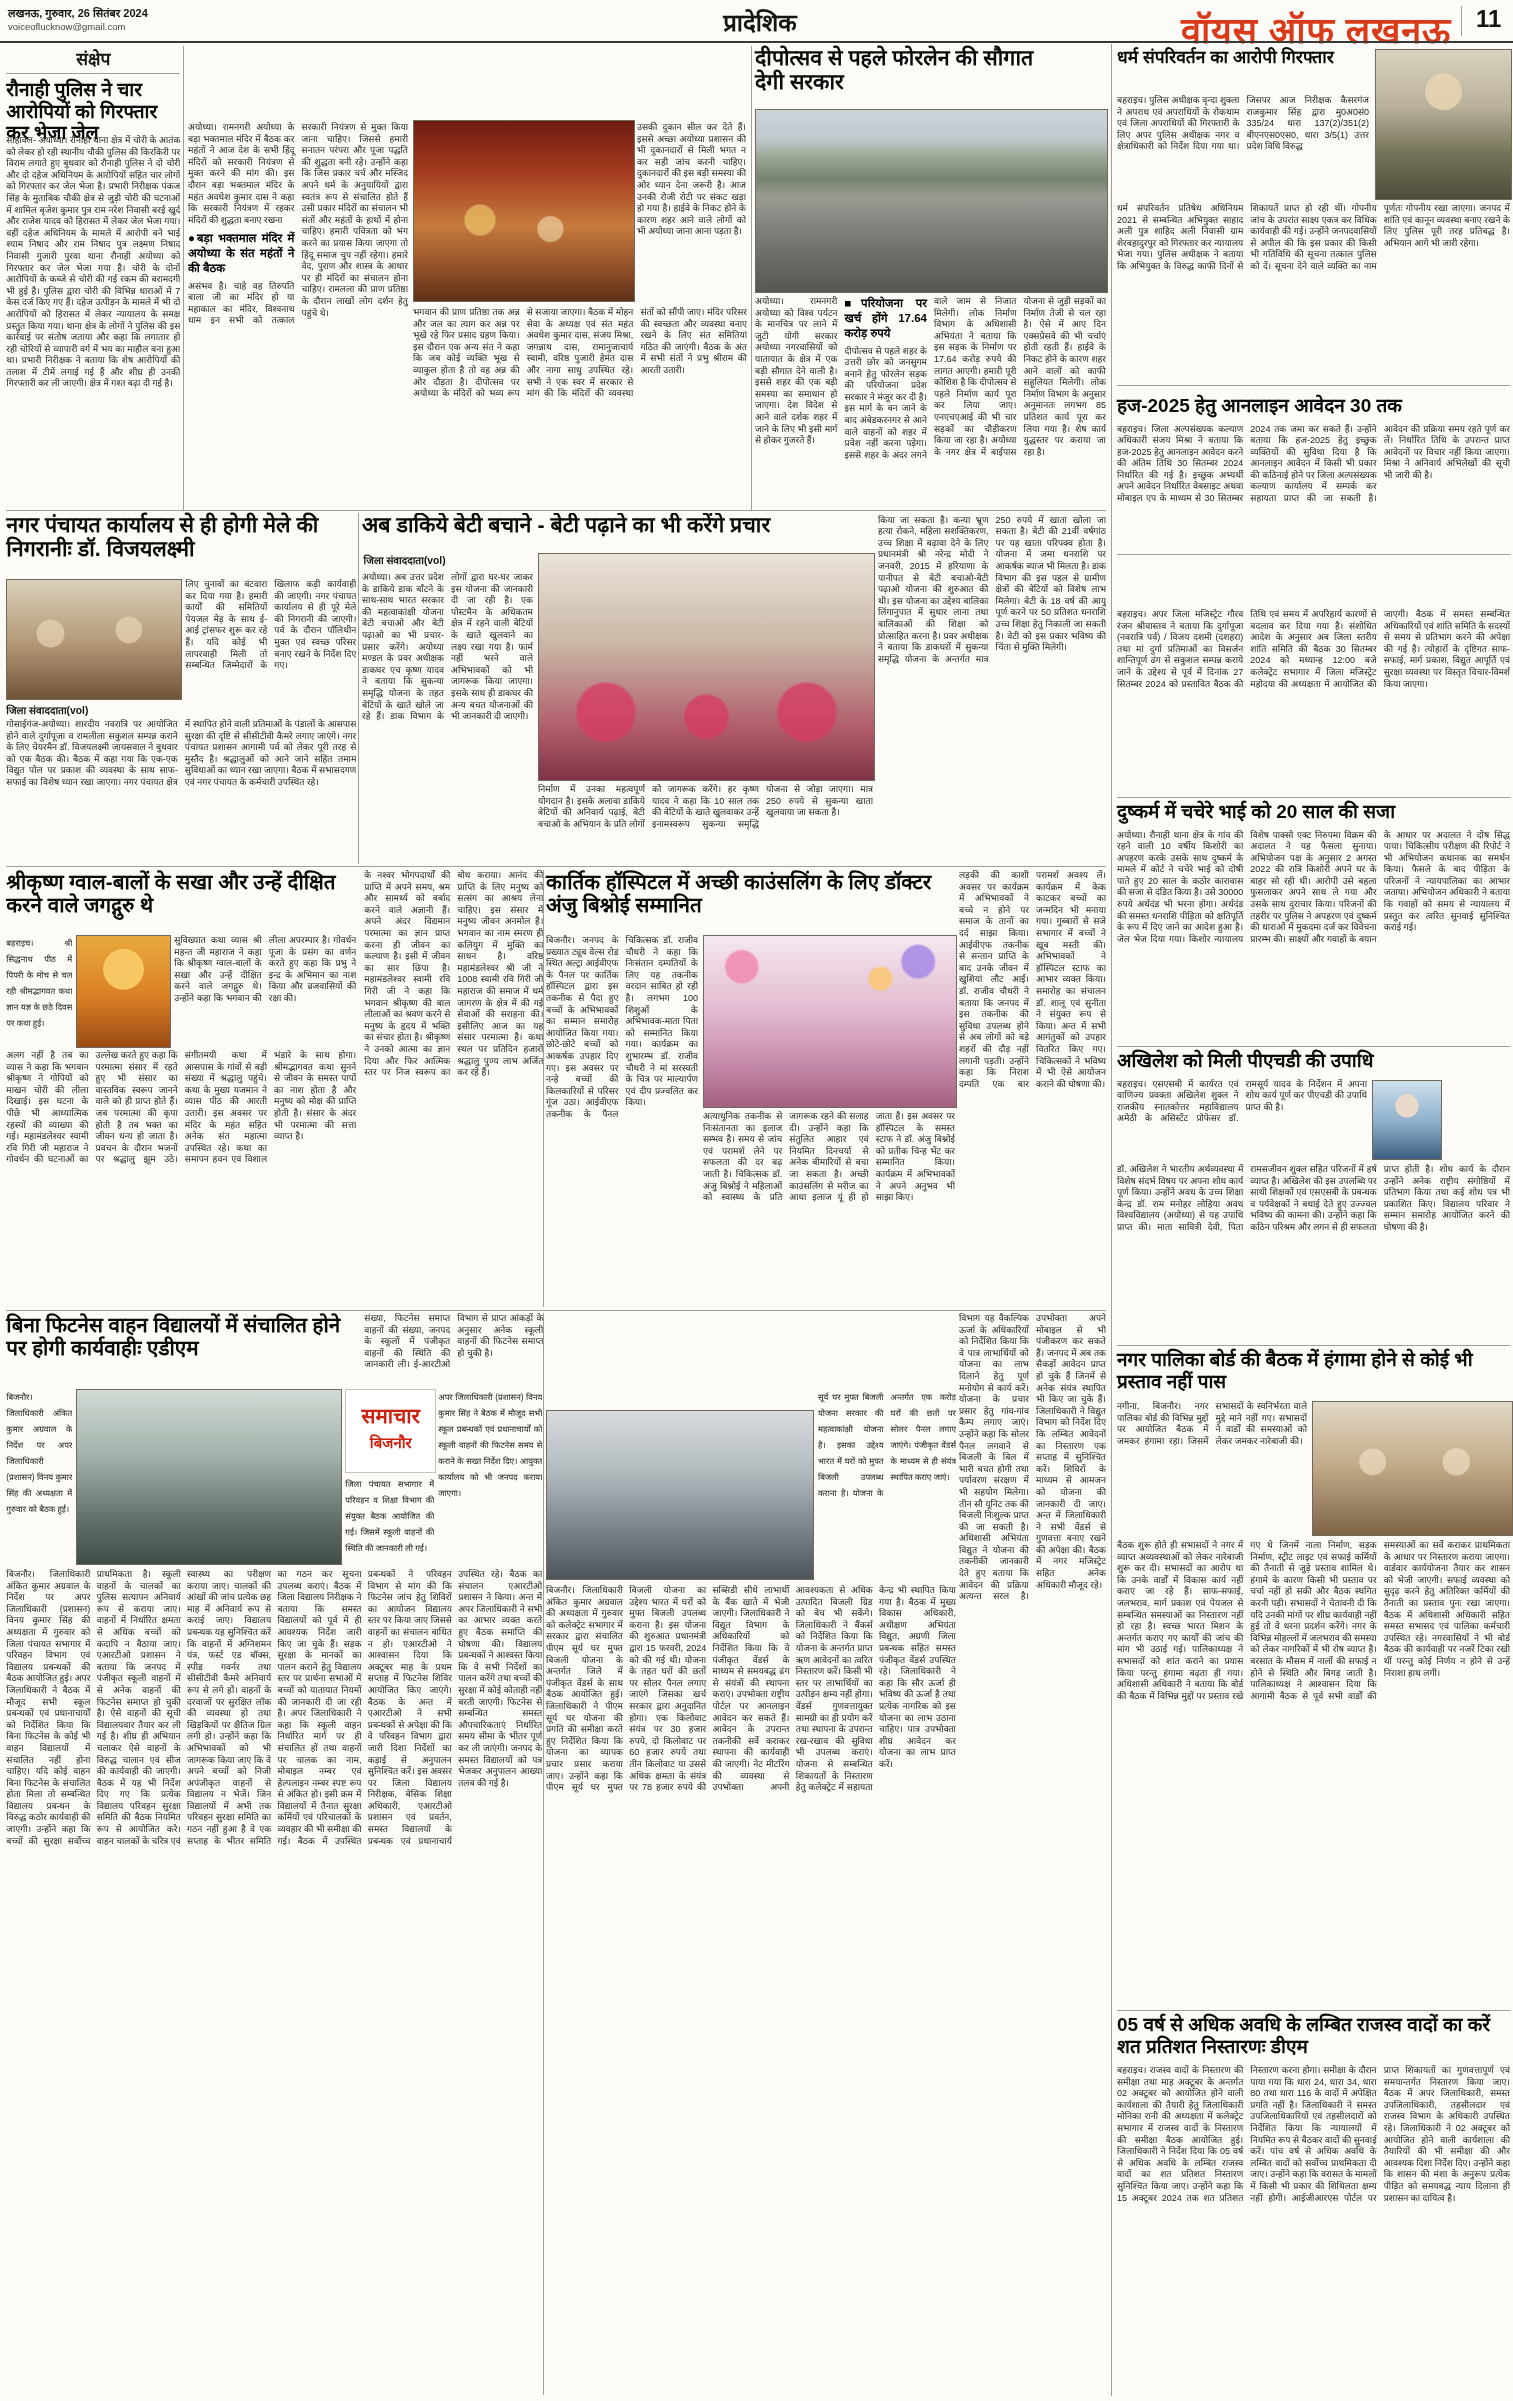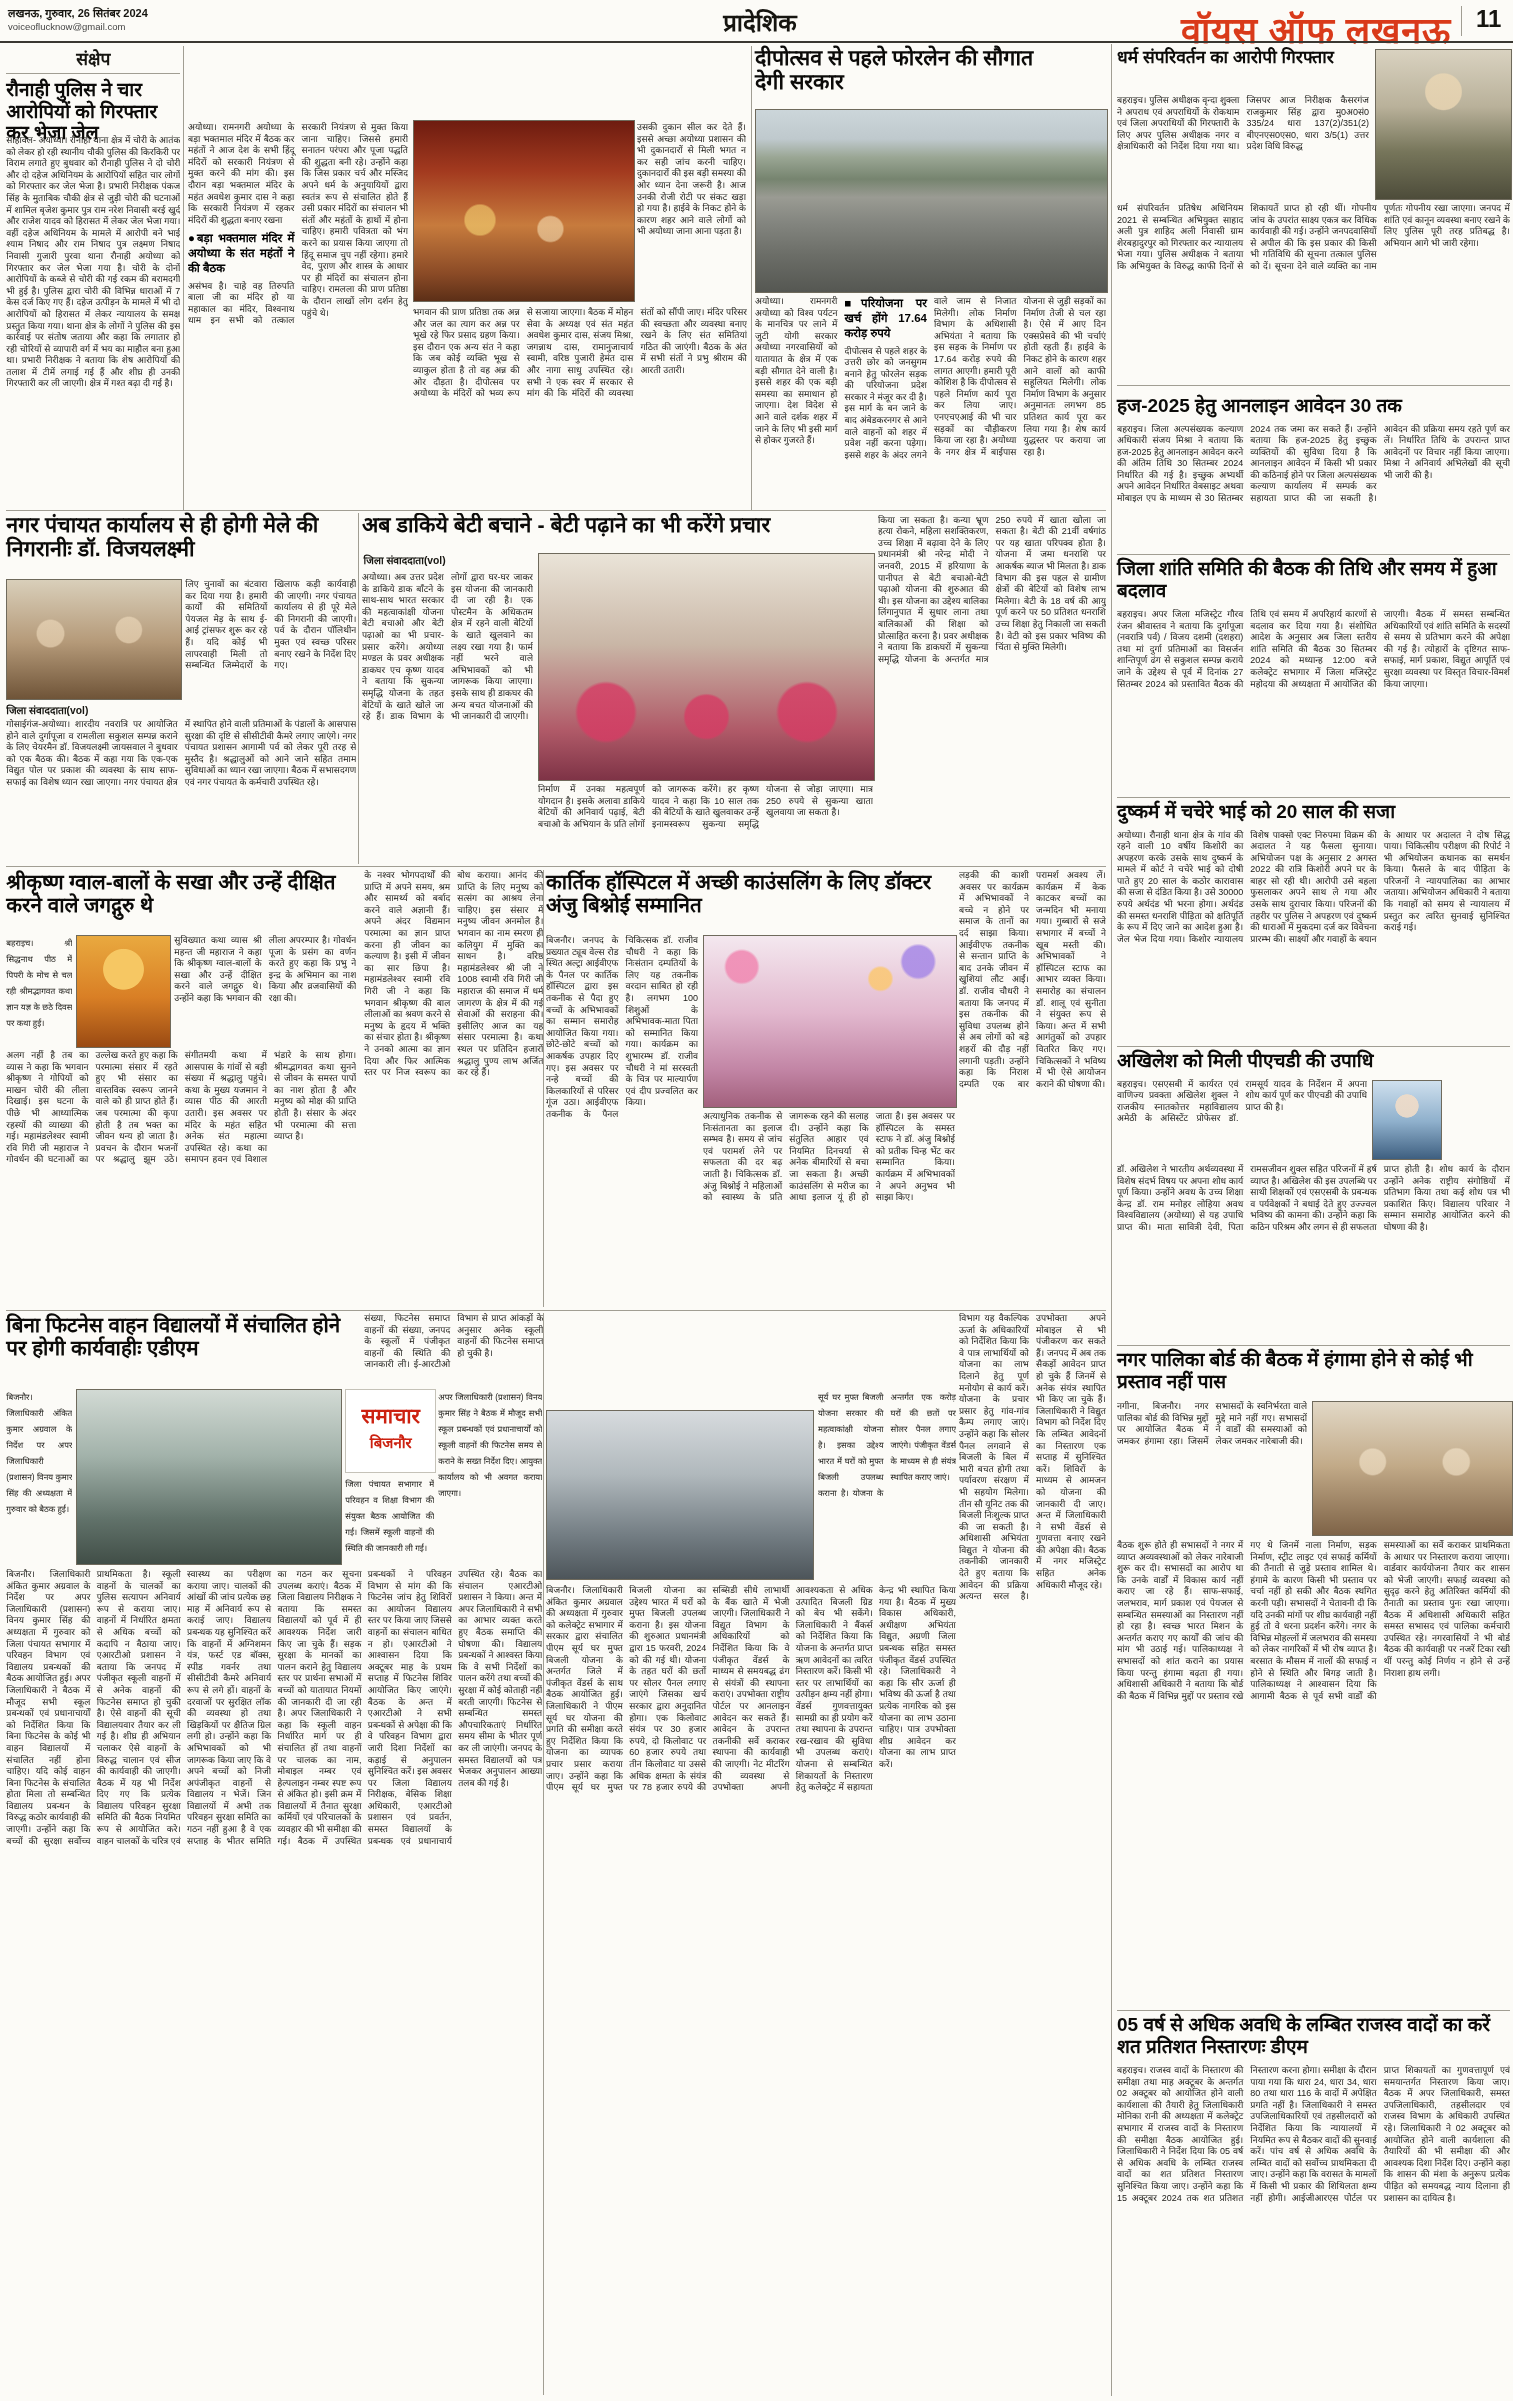--- a/index.html
+++ b/index.html
@@ -132,21 +132,20 @@
     <div class="abs body-text cols2" style="left:0;top:49px;width:252px;height:103px;">बहराइच। पुलिस अधीक्षक वृन्दा शुक्ला ने अपराध एवं अपराधियों के रोकथाम एवं जिला अपराधियों की गिरफ्तारी के लिए अपर पुलिस अधीक्षक नगर व क्षेत्राधिकारी को निर्देश दिया गया था। जिसपर आज निरीक्षक कैसरगंज राजकुमार सिंह द्वारा मु0अ0सं0 335/24 धारा 137(2)/351(2) बीएनएस0एस0, धारा 3/5(1) उत्तर प्रदेश विधि विरुद्ध</div>
     <div class="abs body-text cols3" style="left:0;top:157px;width:393px;height:177px;">धर्म संपरिवर्तन प्रतिषेध अधिनियम 2021 से सम्बन्धित अभियुक्त साहाद अली पुत्र शाहिद अली निवासी ग्राम शेरबहादुरपुर को गिरफ्तार कर न्यायालय भेजा गया। पुलिस अधीक्षक ने बताया कि अभियुक्त के विरुद्ध काफी दिनों से शिकायतें प्राप्त हो रही थीं। गोपनीय जांच के उपरांत साक्ष्य एकत्र कर विधिक कार्यवाही की गई। उन्होंने जनपदवासियों से अपील की कि इस प्रकार की किसी भी गतिविधि की सूचना तत्काल पुलिस को दें। सूचना देने वाले व्यक्ति का नाम पूर्णतः गोपनीय रखा जाएगा। जनपद में शांति एवं कानून व्यवस्था बनाए रखने के लिए पुलिस पूरी तरह प्रतिबद्ध है। अभियान आगे भी जारी रहेगा।</div>
   </div>
 
   <div class="abs" style="left:1117px;top:395px;width:393px;height:162px;">
     <div class="abs headline" style="left:0;top:0;width:393px;font-size:19px;">हज-2025 हेतु आनलाइन आवेदन 30 तक</div>
     <div class="abs body-text cols3" style="left:0;top:28.5px;width:393px;height:131px;">बहराइच। जिला अल्पसंख्यक कल्याण अधिकारी संजय मिश्रा ने बताया कि हज-2025 हेतु आनलाइन आवेदन करने की अंतिम तिथि 30 सितम्बर 2024 निर्धारित की गई है। इच्छुक अभ्यर्थी अपने आवेदन निर्धारित वेबसाइट अथवा मोबाइल एप के माध्यम से 30 सितम्बर 2024 तक जमा कर सकते हैं। उन्होंने बताया कि हज-2025 हेतु इच्छुक व्यक्तियों की सुविधा दिया है कि आनलाइन आवेदन में किसी भी प्रकार की कठिनाई होने पर जिला अल्पसंख्यक कल्याण कार्यालय में सम्पर्क कर सहायता प्राप्त की जा सकती है। आवेदन की प्रक्रिया समय रहते पूर्ण कर लें। निर्धारित तिथि के उपरान्त प्राप्त आवेदनों पर विचार नहीं किया जाएगा। मिश्रा ने अनिवार्य अभिलेखों की सूची भी जारी की है।</div>
   </div>
 
   <div class="abs" style="left:1117px;top:558px;width:393px;height:236px;">
-    <div class="abs headline" style="left:0;top:0;width:393px;font-size:19px;">जिला शांति समिति की बैठक की तिथि और समय में हुआ बदलाव</div>
     <div class="abs body-text cols3" style="left:0;top:51px;width:393px;height:182px;">बहराइच। अपर जिला मजिस्ट्रेट गौरव रंजन श्रीवास्तव ने बताया कि दुर्गापूजा (नवरात्रि पर्व) / विजय दशमी (दशहरा) तथा मां दुर्गा प्रतिमाओं का विसर्जन शान्तिपूर्ण ढंग से सकुशल सम्पन्न कराये जाने के उद्देश्य से पूर्व में दिनांक 27 सितम्बर 2024 को प्रस्तावित बैठक की तिथि एवं समय में अपरिहार्य कारणों से बदलाव कर दिया गया है। संशोधित आदेश के अनुसार अब जिला स्तरीय शांति समिति की बैठक 30 सितम्बर 2024 को मध्यान्ह 12:00 बजे कलेक्ट्रेट सभागार में जिला मजिस्ट्रेट महोदया की अध्यक्षता में आयोजित की जाएगी। बैठक में समस्त सम्बन्धित अधिकारियों एवं शांति समिति के सदस्यों से समय से प्रतिभाग करने की अपेक्षा की गई है। त्योहारों के दृष्टिगत साफ-सफाई, मार्ग प्रकाश, विद्युत आपूर्ति एवं सुरक्षा व्यवस्था पर विस्तृत विचार-विमर्श किया जाएगा।</div>
   </div>
 
   <div class="abs" style="left:1117px;top:801px;width:393px;height:242px;">
     <div class="abs headline" style="left:0;top:0;width:393px;font-size:19px;">दुष्कर्म में चचेरे भाई को 20 साल की सजा</div>
     <div class="abs body-text cols3" style="left:0;top:28.5px;width:393px;height:210px;">अयोध्या। रौनाही थाना क्षेत्र के गांव की रहने वाली 10 वर्षीय किशोरी का अपहरण करके उसके साथ दुष्कर्म के मामले में कोर्ट ने चचेरे भाई को दोषी पाते हुए 20 साल के कठोर कारावास की सजा से दंडित किया है। उसे 30000 रुपये अर्थदंड भी भरना होगा। अर्थदंड की समस्त धनराशि पीड़िता को क्षतिपूर्ति के रूप में दिए जाने का आदेश हुआ है। जेल भेज दिया गया। किशोर न्यायालय विशेष पाक्सो एक्ट निरुपमा विक्रम की अदालत ने यह फैसला सुनाया। अभियोजन पक्ष के अनुसार 2 अगस्त 2022 की रात्रि किशोरी अपने घर के बाहर सो रही थी। आरोपी उसे बहला फुसलाकर अपने साथ ले गया और उसके साथ दुराचार किया। परिजनों की तहरीर पर पुलिस ने अपहरण एवं दुष्कर्म की धाराओं में मुकदमा दर्ज कर विवेचना प्रारम्भ की। साक्ष्यों और गवाहों के बयान के आधार पर अदालत ने दोष सिद्ध पाया। चिकित्सीय परीक्षण की रिपोर्ट ने भी अभियोजन कथानक का समर्थन किया। फैसले के बाद पीड़िता के परिजनों ने न्यायपालिका का आभार जताया। अभियोजन अधिकारी ने बताया कि गवाहों को समय से न्यायालय में प्रस्तुत कर त्वरित सुनवाई सुनिश्चित कराई गई।</div>
   </div>
 
   <div class="abs" style="left:1117px;top:1050px;width:393px;height:291px;">
     <div class="abs headline" style="left:0;top:0;width:393px;font-size:19px;">अखिलेश को मिली पीएचडी की उपाधि</div>
@@ -204,21 +203,21 @@
   <div class="abs" style="left:6.3px;top:1313px;width:536px;height:1082px;">
     <div class="abs headline" style="left:0;top:0;width:350px;font-size:20.6px;">बिना फिटनेस वाहन विद्यालयों में संचालित होने पर होगी कार्यवाहीः एडीएम</div>
     <div class="abs body-text cols2" style="left:358px;top:0;width:179px;height:71px;">संख्या, फिटनेस समाप्त वाहनों की संख्या, जनपद के स्कूलों में पंजीकृत वाहनों की स्थिति की जानकारी ली। ई-आरटीओ विभाग से प्राप्त आंकड़ों के अनुसार अनेक स्कूली वाहनों की फिटनेस समाप्त हो चुकी है।</div>
     <div class="abs photo ph-admmeet" style="left:70px;top:76px;width:264px;height:174px;"></div>
     <div class="abs newsbox" style="left:339px;top:76px;width:89px;height:82px;">
       <div class="l1">समाचार</div>
       <div class="l2">बिजनौर</div>
     </div>
     <div class="abs body-text small" style="left:0;top:76px;width:66px;height:174px;">बिजनौर। जिलाधिकारी अंकित कुमार अग्रवाल के निर्देश पर अपर जिलाधिकारी (प्रशासन) विनय कुमार सिंह की अध्यक्षता में गुरुवार को बैठक हुई।</div>
     <div class="abs body-text small" style="left:339px;top:163px;width:89px;height:87px;">जिला पंचायत सभागार में परिवहन व शिक्षा विभाग की संयुक्त बैठक आयोजित की गई। जिसमें स्कूली वाहनों की स्थिति की जानकारी ली गई।</div>
-    <div class="abs body-text small" style="left:432px;top:76px;width:104px;height:174px;">अपर जिलाधिकारी (प्रशासन) विनय कुमार सिंह ने बैठक में मौजूद सभी स्कूल प्रबन्धकों एवं प्रधानाचार्यों को स्कूली वाहनों की फिटनेस समय से कराने के सख्त निर्देश दिए। आयुक्त कार्यालय को भी अवगत कराया जाएगा।</div>
+    <div class="abs body-text small" style="left:432px;top:76px;width:104px;height:174px;">अपर जिलाधिकारी (प्रशासन) विनय कुमार सिंह ने बैठक में मौजूद सभी स्कूल प्रबन्धकों एवं प्रधानाचार्यों को स्कूली वाहनों की फिटनेस समय से कराने के सख्त निर्देश दिए। आयुक्त कार्यालय को भी जनपद कराया जाएगा।</div>
     <div class="abs body-text cols6" style="left:0;top:256px;width:536px;height:824px;">बिजनौर। जिलाधिकारी अंकित कुमार अग्रवाल के निर्देश पर अपर जिलाधिकारी (प्रशासन) विनय कुमार सिंह की अध्यक्षता में गुरुवार को जिला पंचायत सभागार में परिवहन विभाग एवं विद्यालय प्रबन्धकों की बैठक आयोजित हुई। अपर जिलाधिकारी ने बैठक में मौजूद सभी स्कूल प्रबन्धकों एवं प्रधानाचार्यों को निर्देशित किया कि बिना फिटनेस के कोई भी वाहन विद्यालयों में संचालित नहीं होना चाहिए। यदि कोई वाहन बिना फिटनेस के संचालित होता मिला तो सम्बन्धित विद्यालय प्रबन्धन के विरुद्ध कठोर कार्यवाही की जाएगी। उन्होंने कहा कि बच्चों की सुरक्षा सर्वोच्च प्राथमिकता है। स्कूली वाहनों के चालकों का पुलिस सत्यापन अनिवार्य रूप से कराया जाए। वाहनों में निर्धारित क्षमता से अधिक बच्चों को कदापि न बैठाया जाए। एआरटीओ प्रशासन ने बताया कि जनपद में पंजीकृत स्कूली वाहनों में से अनेक वाहनों की फिटनेस समाप्त हो चुकी है। ऐसे वाहनों की सूची विद्यालयवार तैयार कर ली गई है। शीघ्र ही अभियान चलाकर ऐसे वाहनों के विरुद्ध चालान एवं सीज की कार्यवाही की जाएगी। बैठक में यह भी निर्देश दिए गए कि प्रत्येक विद्यालय परिवहन सुरक्षा समिति की बैठक नियमित रूप से आयोजित करे। वाहन चालकों के चरित्र एवं स्वास्थ्य का परीक्षण कराया जाए। चालकों की आंखों की जांच प्रत्येक छह माह में अनिवार्य रूप से कराई जाए। विद्यालय प्रबन्धक यह सुनिश्चित करें कि वाहनों में अग्निशमन यंत्र, फर्स्ट एड बॉक्स, स्पीड गवर्नर तथा सीसीटीवी कैमरे अनिवार्य रूप से लगे हों। वाहनों के दरवाजों पर सुरक्षित लॉक की व्यवस्था हो तथा खिड़कियों पर क्षैतिज ग्रिल लगी हो। उन्होंने कहा कि अभिभावकों को भी जागरूक किया जाए कि वे अपने बच्चों को निजी अपंजीकृत वाहनों से विद्यालय न भेजें। जिन विद्यालयों में अभी तक परिवहन सुरक्षा समिति का गठन नहीं हुआ है वे एक सप्ताह के भीतर समिति का गठन कर सूचना उपलब्ध कराएं। बैठक में जिला विद्यालय निरीक्षक ने बताया कि समस्त विद्यालयों को पूर्व में ही आवश्यक निर्देश जारी किए जा चुके हैं। सड़क सुरक्षा के मानकों का पालन कराने हेतु विद्यालय स्तर पर प्रार्थना सभाओं में बच्चों को यातायात नियमों की जानकारी दी जा रही है। अपर जिलाधिकारी ने कहा कि स्कूली वाहन निर्धारित मार्ग पर ही संचालित हों तथा वाहनों पर चालक का नाम, मोबाइल नम्बर एवं हेल्पलाइन नम्बर स्पष्ट रूप से अंकित हो। इसी क्रम में विद्यालयों में तैनात सुरक्षा कर्मियों एवं परिचालकों के व्यवहार की भी समीक्षा की गई। बैठक में उपस्थित प्रबन्धकों ने परिवहन विभाग से मांग की कि फिटनेस जांच हेतु शिविरों का आयोजन विद्यालय स्तर पर किया जाए जिससे वाहनों का संचालन बाधित न हो। एआरटीओ ने आश्वासन दिया कि अक्टूबर माह के प्रथम सप्ताह में फिटनेस शिविर आयोजित किए जाएंगे। बैठक के अन्त में एआरटीओ ने सभी प्रबन्धकों से अपेक्षा की कि वे परिवहन विभाग द्वारा जारी दिशा निर्देशों का कड़ाई से अनुपालन सुनिश्चित करें। इस अवसर पर जिला विद्यालय निरीक्षक, बेसिक शिक्षा अधिकारी, एआरटीओ प्रशासन एवं प्रवर्तन, समस्त विद्यालयों के प्रबन्धक एवं प्रधानाचार्य उपस्थित रहे। बैठक का संचालन एआरटीओ प्रशासन ने किया। अन्त में अपर जिलाधिकारी ने सभी का आभार व्यक्त करते हुए बैठक समाप्ति की घोषणा की। विद्यालय प्रबन्धकों ने आश्वस्त किया कि वे सभी निर्देशों का पालन करेंगे तथा बच्चों की सुरक्षा में कोई कोताही नहीं बरती जाएगी। फिटनेस से सम्बन्धित समस्त औपचारिकताएं निर्धारित समय सीमा के भीतर पूर्ण कर ली जाएंगी। जनपद के समस्त विद्यालयों को पत्र भेजकर अनुपालन आख्या तलब की गई है।</div>
   </div>
 
   <div class="abs" style="left:546px;top:1313px;width:560px;height:1082px;">
     <div class="abs photo ph-surya" style="left:0;top:97px;width:266px;height:168px;"></div>
     <div class="abs body-text cols2 small" style="left:272px;top:76px;width:138px;height:188px;">सूर्य घर मुफ्त बिजली योजना सरकार की महत्वाकांक्षी योजना है। इसका उद्देश्य भारत में घरों को मुफ्त बिजली उपलब्ध कराना है। योजना के अन्तर्गत एक करोड़ घरों की छतों पर सोलर पैनल लगाए जाएंगे। पंजीकृत वेंडर्स के माध्यम से ही संयंत्र स्थापित कराए जाएं।</div>
     <div class="abs body-text cols5" style="left:0;top:272px;width:410px;height:809px;">बिजनौर। जिलाधिकारी अंकित कुमार अग्रवाल की अध्यक्षता में गुरुवार को कलेक्ट्रेट सभागार में सरकार द्वारा संचालित पीएम सूर्य घर मुफ्त बिजली योजना के अन्तर्गत जिले में पंजीकृत वेंडर्स के साथ बैठक आयोजित हुई। जिलाधिकारी ने पीएम सूर्य घर योजना की प्रगति की समीक्षा करते हुए निर्देशित किया कि योजना का व्यापक प्रचार प्रसार कराया जाए। उन्होंने कहा कि पीएम सूर्य घर मुफ्त बिजली योजना का उद्देश्य भारत में घरों को मुफ्त बिजली उपलब्ध कराना है। इस योजना की शुरुआत प्रधानमंत्री द्वारा 15 फरवरी, 2024 को की गई थी। योजना के तहत घरों की छतों पर सोलर पैनल लगाए जाएंगे जिसका खर्च सरकार द्वारा अनुदानित होगा। एक किलोवाट संयंत्र पर 30 हजार रुपये, दो किलोवाट पर 60 हजार रुपये तथा तीन किलोवाट या उससे अधिक क्षमता के संयंत्र पर 78 हजार रुपये की सब्सिडी सीधे लाभार्थी के बैंक खाते में भेजी जाएगी। जिलाधिकारी ने विद्युत विभाग के अधिकारियों को निर्देशित किया कि वे पंजीकृत वेंडर्स के माध्यम से समयबद्ध ढंग से संयंत्रों की स्थापना कराएं। उपभोक्ता राष्ट्रीय पोर्टल पर आनलाइन आवेदन कर सकते हैं। आवेदन के उपरान्त तकनीकी सर्वे कराकर स्थापना की कार्यवाही की जाएगी। नेट मीटरिंग की व्यवस्था से उपभोक्ता अपनी आवश्यकता से अधिक उत्पादित बिजली ग्रिड को बेच भी सकेंगे। जिलाधिकारी ने बैंकर्स को निर्देशित किया कि योजना के अन्तर्गत प्राप्त ऋण आवेदनों का त्वरित निस्तारण करें। किसी भी स्तर पर लाभार्थियों का उत्पीड़न क्षम्य नहीं होगा। वेंडर्स गुणवत्तायुक्त सामग्री का ही प्रयोग करें तथा स्थापना के उपरान्त रख-रखाव की सुविधा भी उपलब्ध कराएं। योजना से सम्बन्धित शिकायतों के निस्तारण हेतु कलेक्ट्रेट में सहायता केन्द्र भी स्थापित किया गया है। बैठक में मुख्य विकास अधिकारी, अधीक्षण अभियंता विद्युत, अग्रणी जिला प्रबन्धक सहित समस्त पंजीकृत वेंडर्स उपस्थित रहे। जिलाधिकारी ने कहा कि सौर ऊर्जा ही भविष्य की ऊर्जा है तथा प्रत्येक नागरिक को इस योजना का लाभ उठाना चाहिए। पात्र उपभोक्ता शीघ्र आवेदन कर योजना का लाभ प्राप्त करें।</div>
     <div class="abs body-text cols2" style="left:413px;top:0;width:147px;height:1081px;">विभाग यह वैकल्पिक ऊर्जा के अधिकारियों को निर्देशित किया कि वे पात्र लाभार्थियों को योजना का लाभ दिलाने हेतु पूर्ण मनोयोग से कार्य करें। योजना के प्रचार प्रसार हेतु गांव-गांव कैम्प लगाए जाएं। उन्होंने कहा कि सोलर पैनल लगवाने से बिजली के बिल में भारी बचत होगी तथा पर्यावरण संरक्षण में भी सहयोग मिलेगा। तीन सौ यूनिट तक की बिजली निःशुल्क प्राप्त की जा सकती है। अधिशासी अभियंता विद्युत ने योजना की तकनीकी जानकारी देते हुए बताया कि आवेदन की प्रक्रिया अत्यन्त सरल है। उपभोक्ता अपने मोबाइल से भी पंजीकरण कर सकते हैं। जनपद में अब तक सैकड़ों आवेदन प्राप्त हो चुके हैं जिनमें से अनेक संयंत्र स्थापित भी किए जा चुके हैं। जिलाधिकारी ने विद्युत विभाग को निर्देश दिए कि लम्बित आवेदनों का निस्तारण एक सप्ताह में सुनिश्चित करें। शिविरों के माध्यम से आमजन को योजना की जानकारी दी जाए। अन्त में जिलाधिकारी ने सभी वेंडर्स से गुणवत्ता बनाए रखने की अपेक्षा की। बैठक में नगर मजिस्ट्रेट सहित अनेक अधिकारी मौजूद रहे।</div>
   </div>
 

